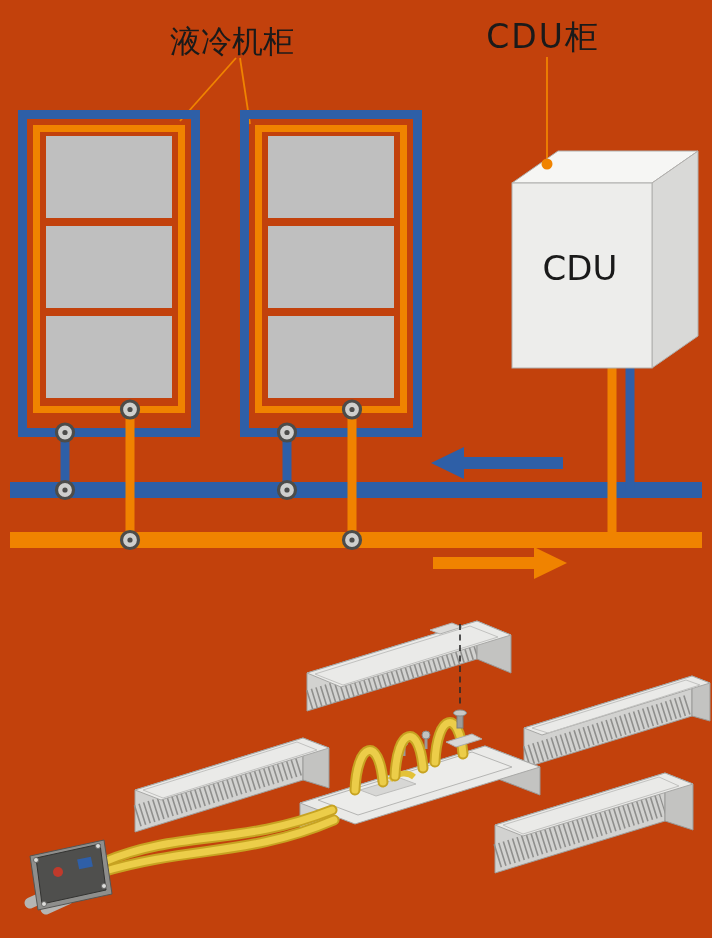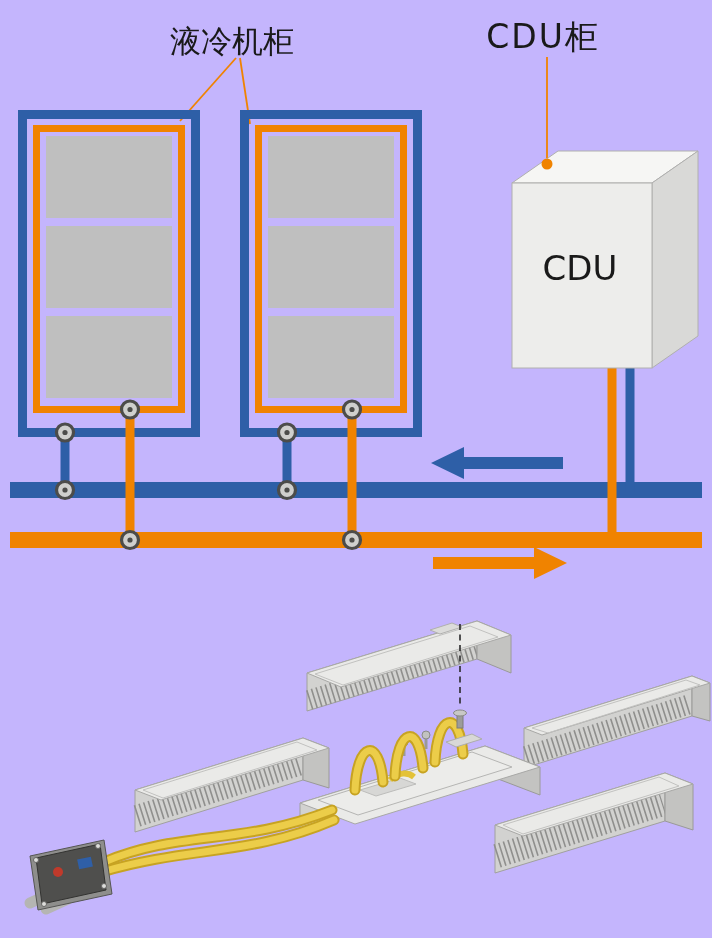--- a/index.html
+++ b/index.html
@@ -1,17 +1,17 @@
 <!DOCTYPE html>
 <html><head>
 <meta charset="utf-8">
 <style>
   html,body{margin:0;padding:0;background:#ffffff;}
   body{width:712px;height:938px;font-family:"DejaVu Sans","Liberation Sans",sans-serif;}
-  .canvas{position:relative;width:712px;height:938px;overflow:hidden;background:#c4b5fd;}
+  .canvas{position:relative;width:712px;height:938px;overflow:hidden;background:#c2410c;}
   svg{display:block;}
   text{font-family:"DejaVu Sans","Liberation Sans",sans-serif;fill:#1a1a1a;}
   .loopB{fill:none;stroke:#2E5FA7;stroke-width:9;}
   .loopO{fill:none;stroke:#F08300;stroke-width:7;}
   .dropB{stroke:#2E5FA7;stroke-width:9;}
   .dropO{stroke:#F08300;stroke-width:9;}
   .gray{fill:#BFBFBF;}
   .leader{stroke:#F08300;stroke-width:1.8;fill:none;}
   .modTop{fill:#eaeae8;stroke:#a8a8a6;stroke-width:1;}
   .modFront{fill:#d2d2d0;stroke:#a0a09e;stroke-width:1;}

